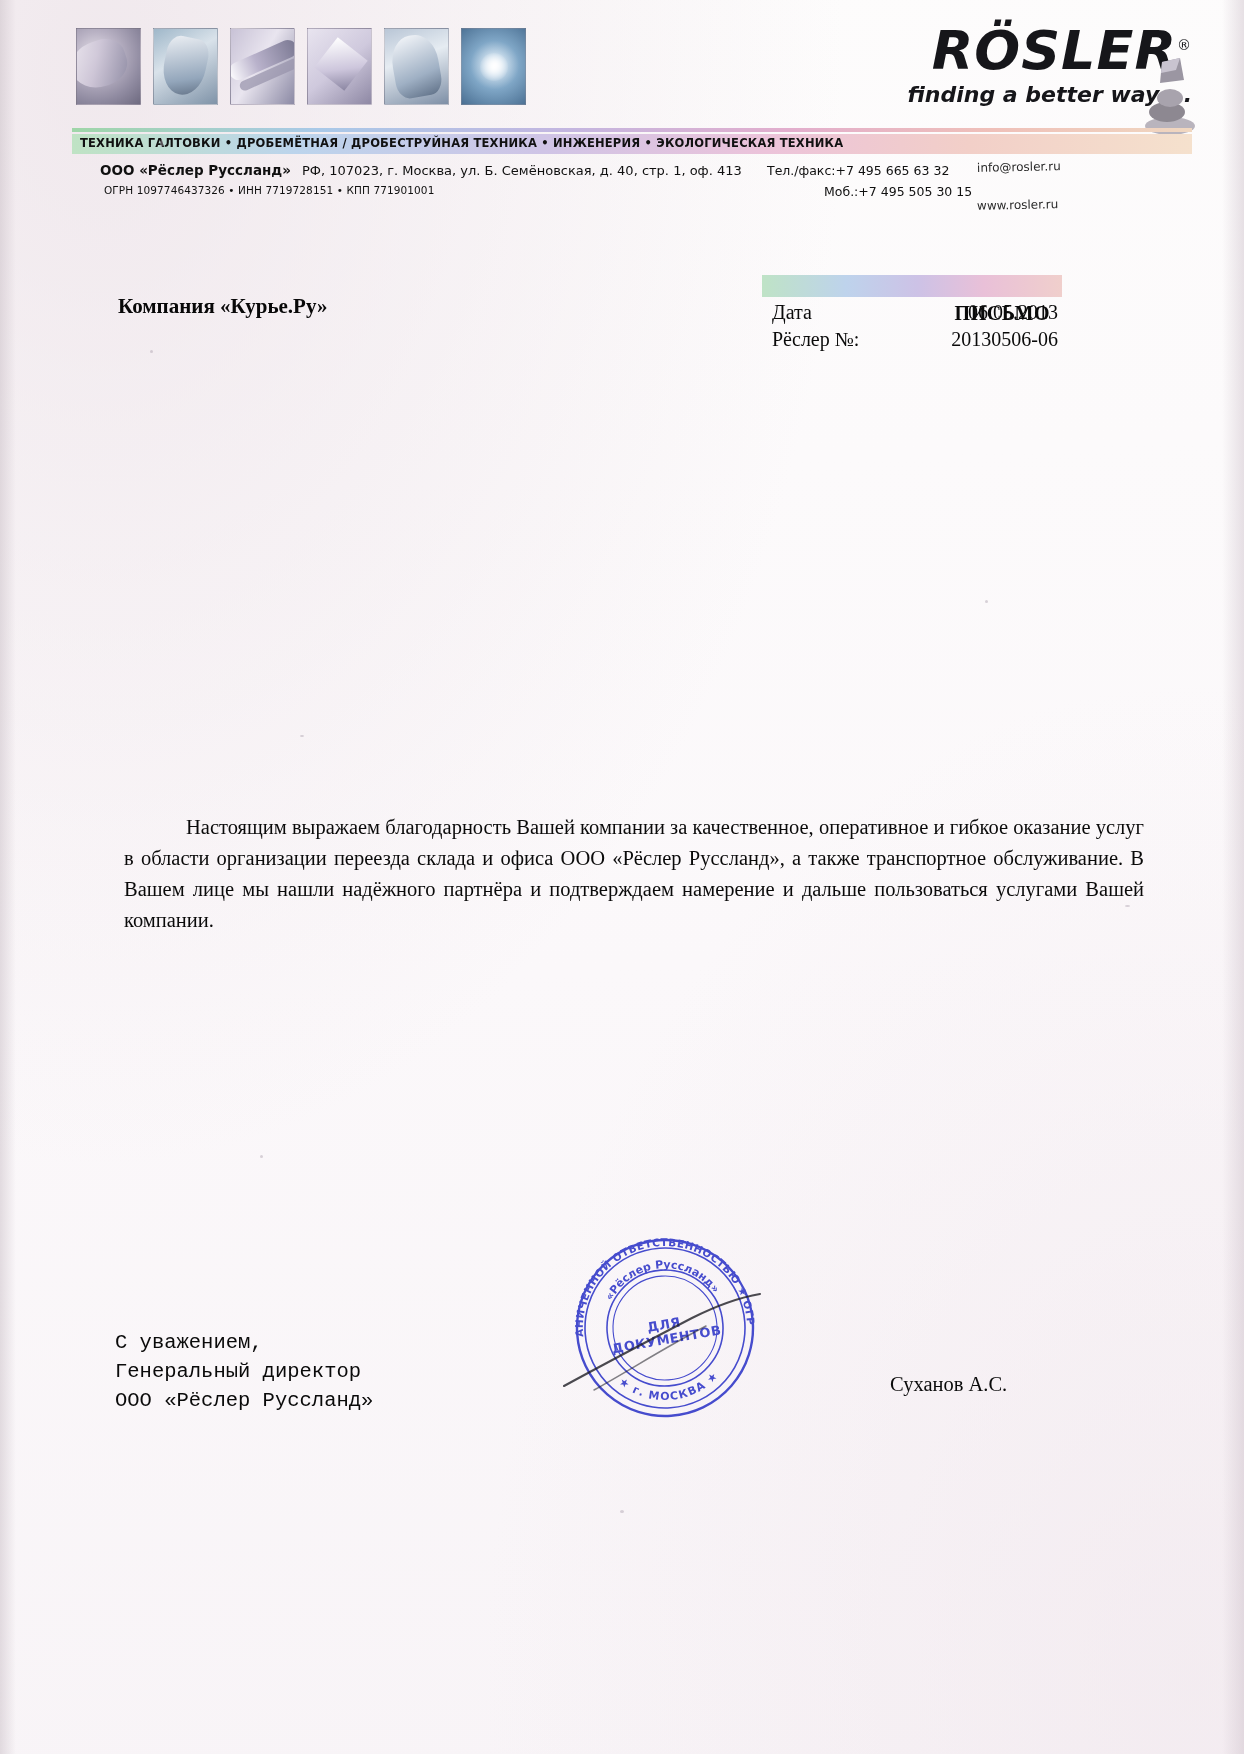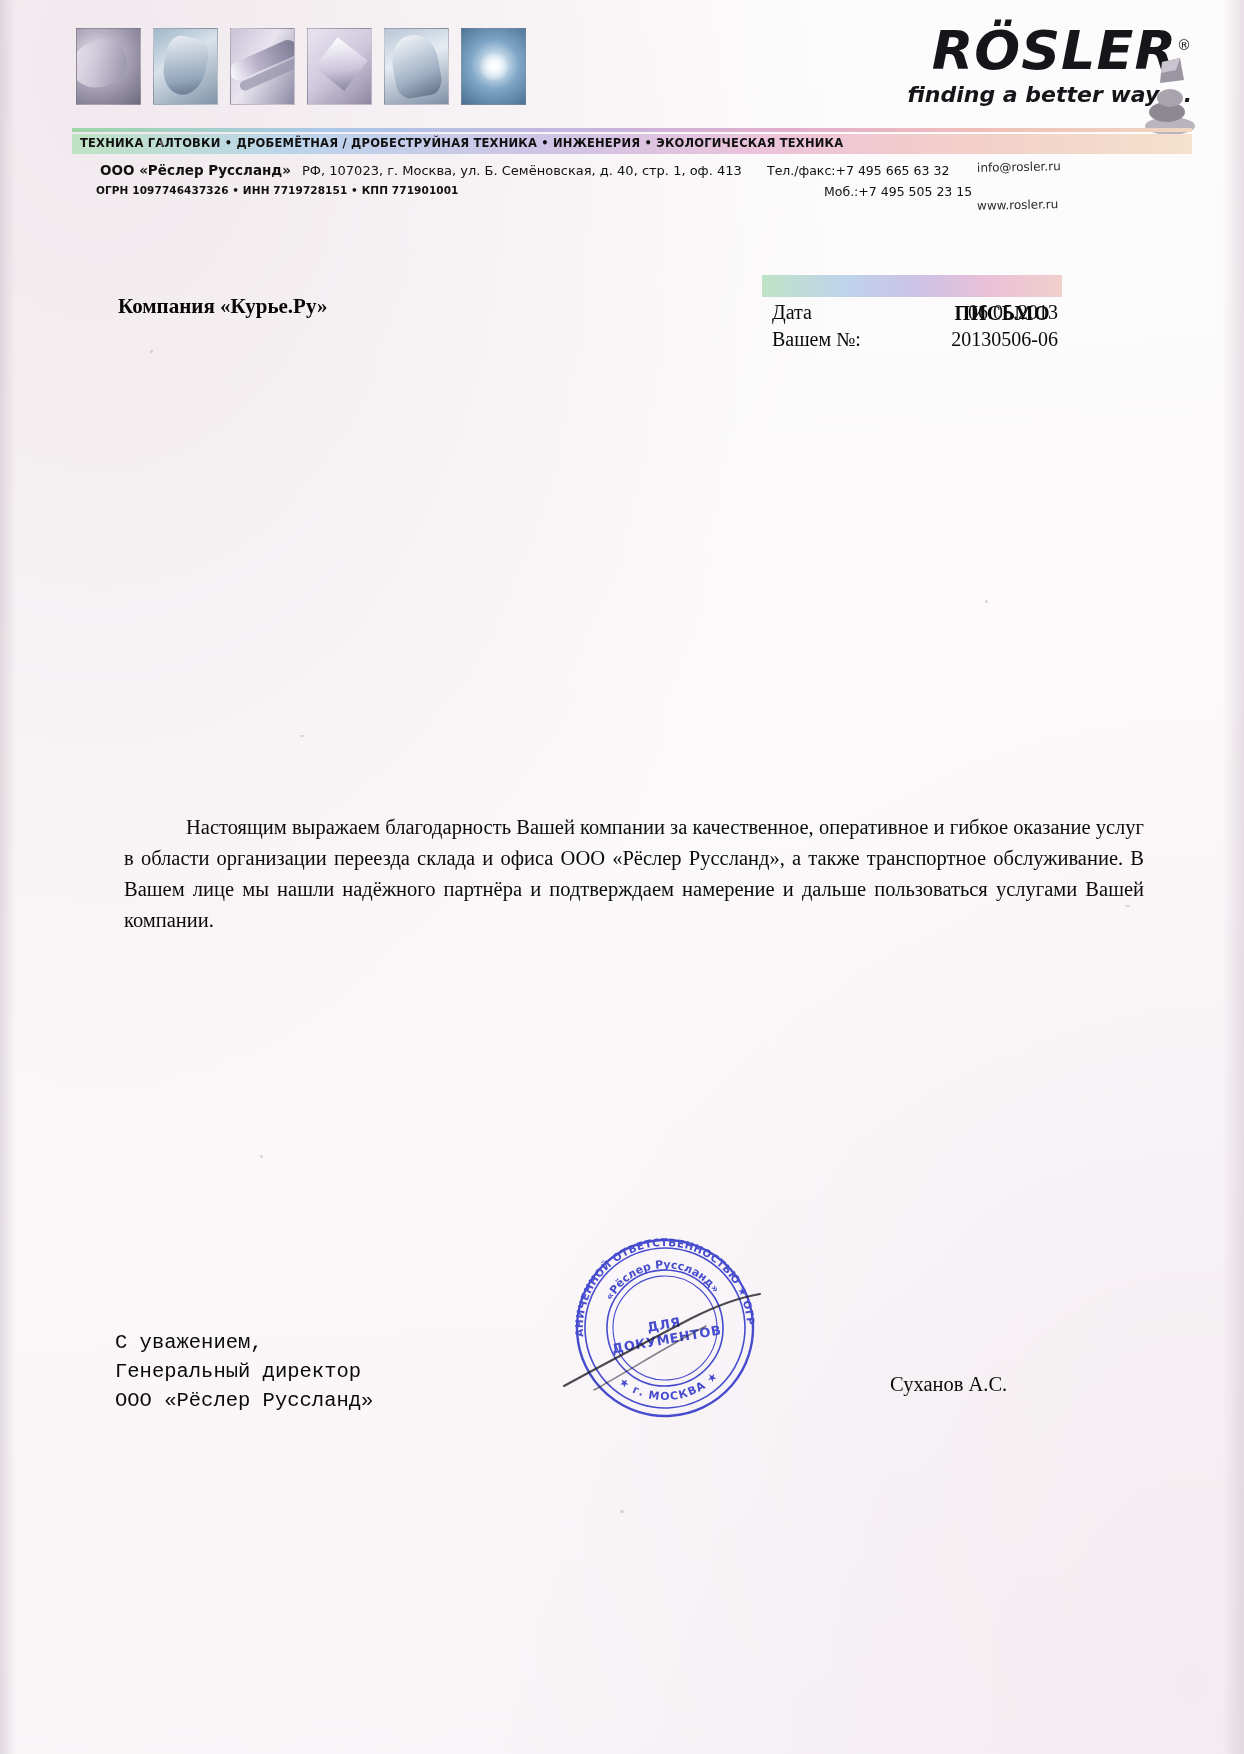--- a/index.html
+++ b/index.html
@@ -192,22 +192,22 @@
   }
   .c-phone {
     position: absolute; left: 695px; top: 1px;
     font-size: 12.5px;
   }
   .c-mob {
     position: absolute; left: 752px; top: 0;
     font-size: 12.5px;
   }
   .c-ogrn {
-    position: absolute; left: 24px; top: 0;
-    font-size: 10.5px; letter-spacing: .1px; font-weight: bold;
+    position: absolute; left: 32px; top: 0;
+    font-size: 10.5px; letter-spacing: .1px;
   }
   .c-mail {
     position: absolute; left: 905px; top: -2px;
     font-size: 12px; color: #2a2a2a;
     transform: rotate(-1.2deg);
   }
   .c-web {
     position: absolute; left: 905px; top: 14px;
     font-size: 12px; color: #2a2a2a;
     transform: rotate(-1.2deg);
@@ -367,37 +367,37 @@
 
   <div class="contacts">
     <div class="c-row1">
       <span class="c-company">ООО «Рёслер Руссланд»</span>
       <span class="c-address">РФ, 107023, г. Москва, ул. Б. Семёновская, д. 40, стр. 1, оф. 413</span>
       <span class="c-phone">Тел./факс:+7 495 665 63 32</span>
       <span class="c-mail">info@rosler.ru</span>
     </div>
     <div class="c-row2">
       <span class="c-ogrn">ОГРН 1097746437326 • ИНН 7719728151 • КПП 771901001</span>
-      <span class="c-mob">Моб.:+7 495 505 23 15</span>
+      <span class="c-mob">Моб.:+7 495 505 30 15</span>
       <span class="c-web">www.rosler.ru</span>
     </div>
   </div>
 
   <div class="addressee">Компания «Курье.Ру»</div>
 
   <div class="meta">
     <div class="meta-title-bar">
       <span class="meta-title">ПИСЬМО</span>
     </div>
     <div class="meta-row">
       <span class="lbl">Дата</span>
       <span class="val">06.05.2013</span>
     </div>
     <div class="meta-row">
-      <span class="lbl">Вашем №:</span>
+      <span class="lbl">Рёслер №:</span>
       <span class="val">20130506-06</span>
     </div>
   </div>
 
   <div class="body-text">Настоящим выражаем благодарность Вашей компании за качественное, оперативное и гибкое оказание услуг в области организации переезда склада и офиса ООО «Рёслер Руссланд», а также транспортное обслуживание. В Вашем лице мы нашли надёжного партнёра и подтверждаем намерение и дальше пользоваться услугами Вашей компании.</div>
 
   <div class="stamp">
     <svg viewBox="0 0 200 200">
       <defs>
         <path id="arcTop" d="M 18,100 A 82,82 0 0 1 182,100"></path>

